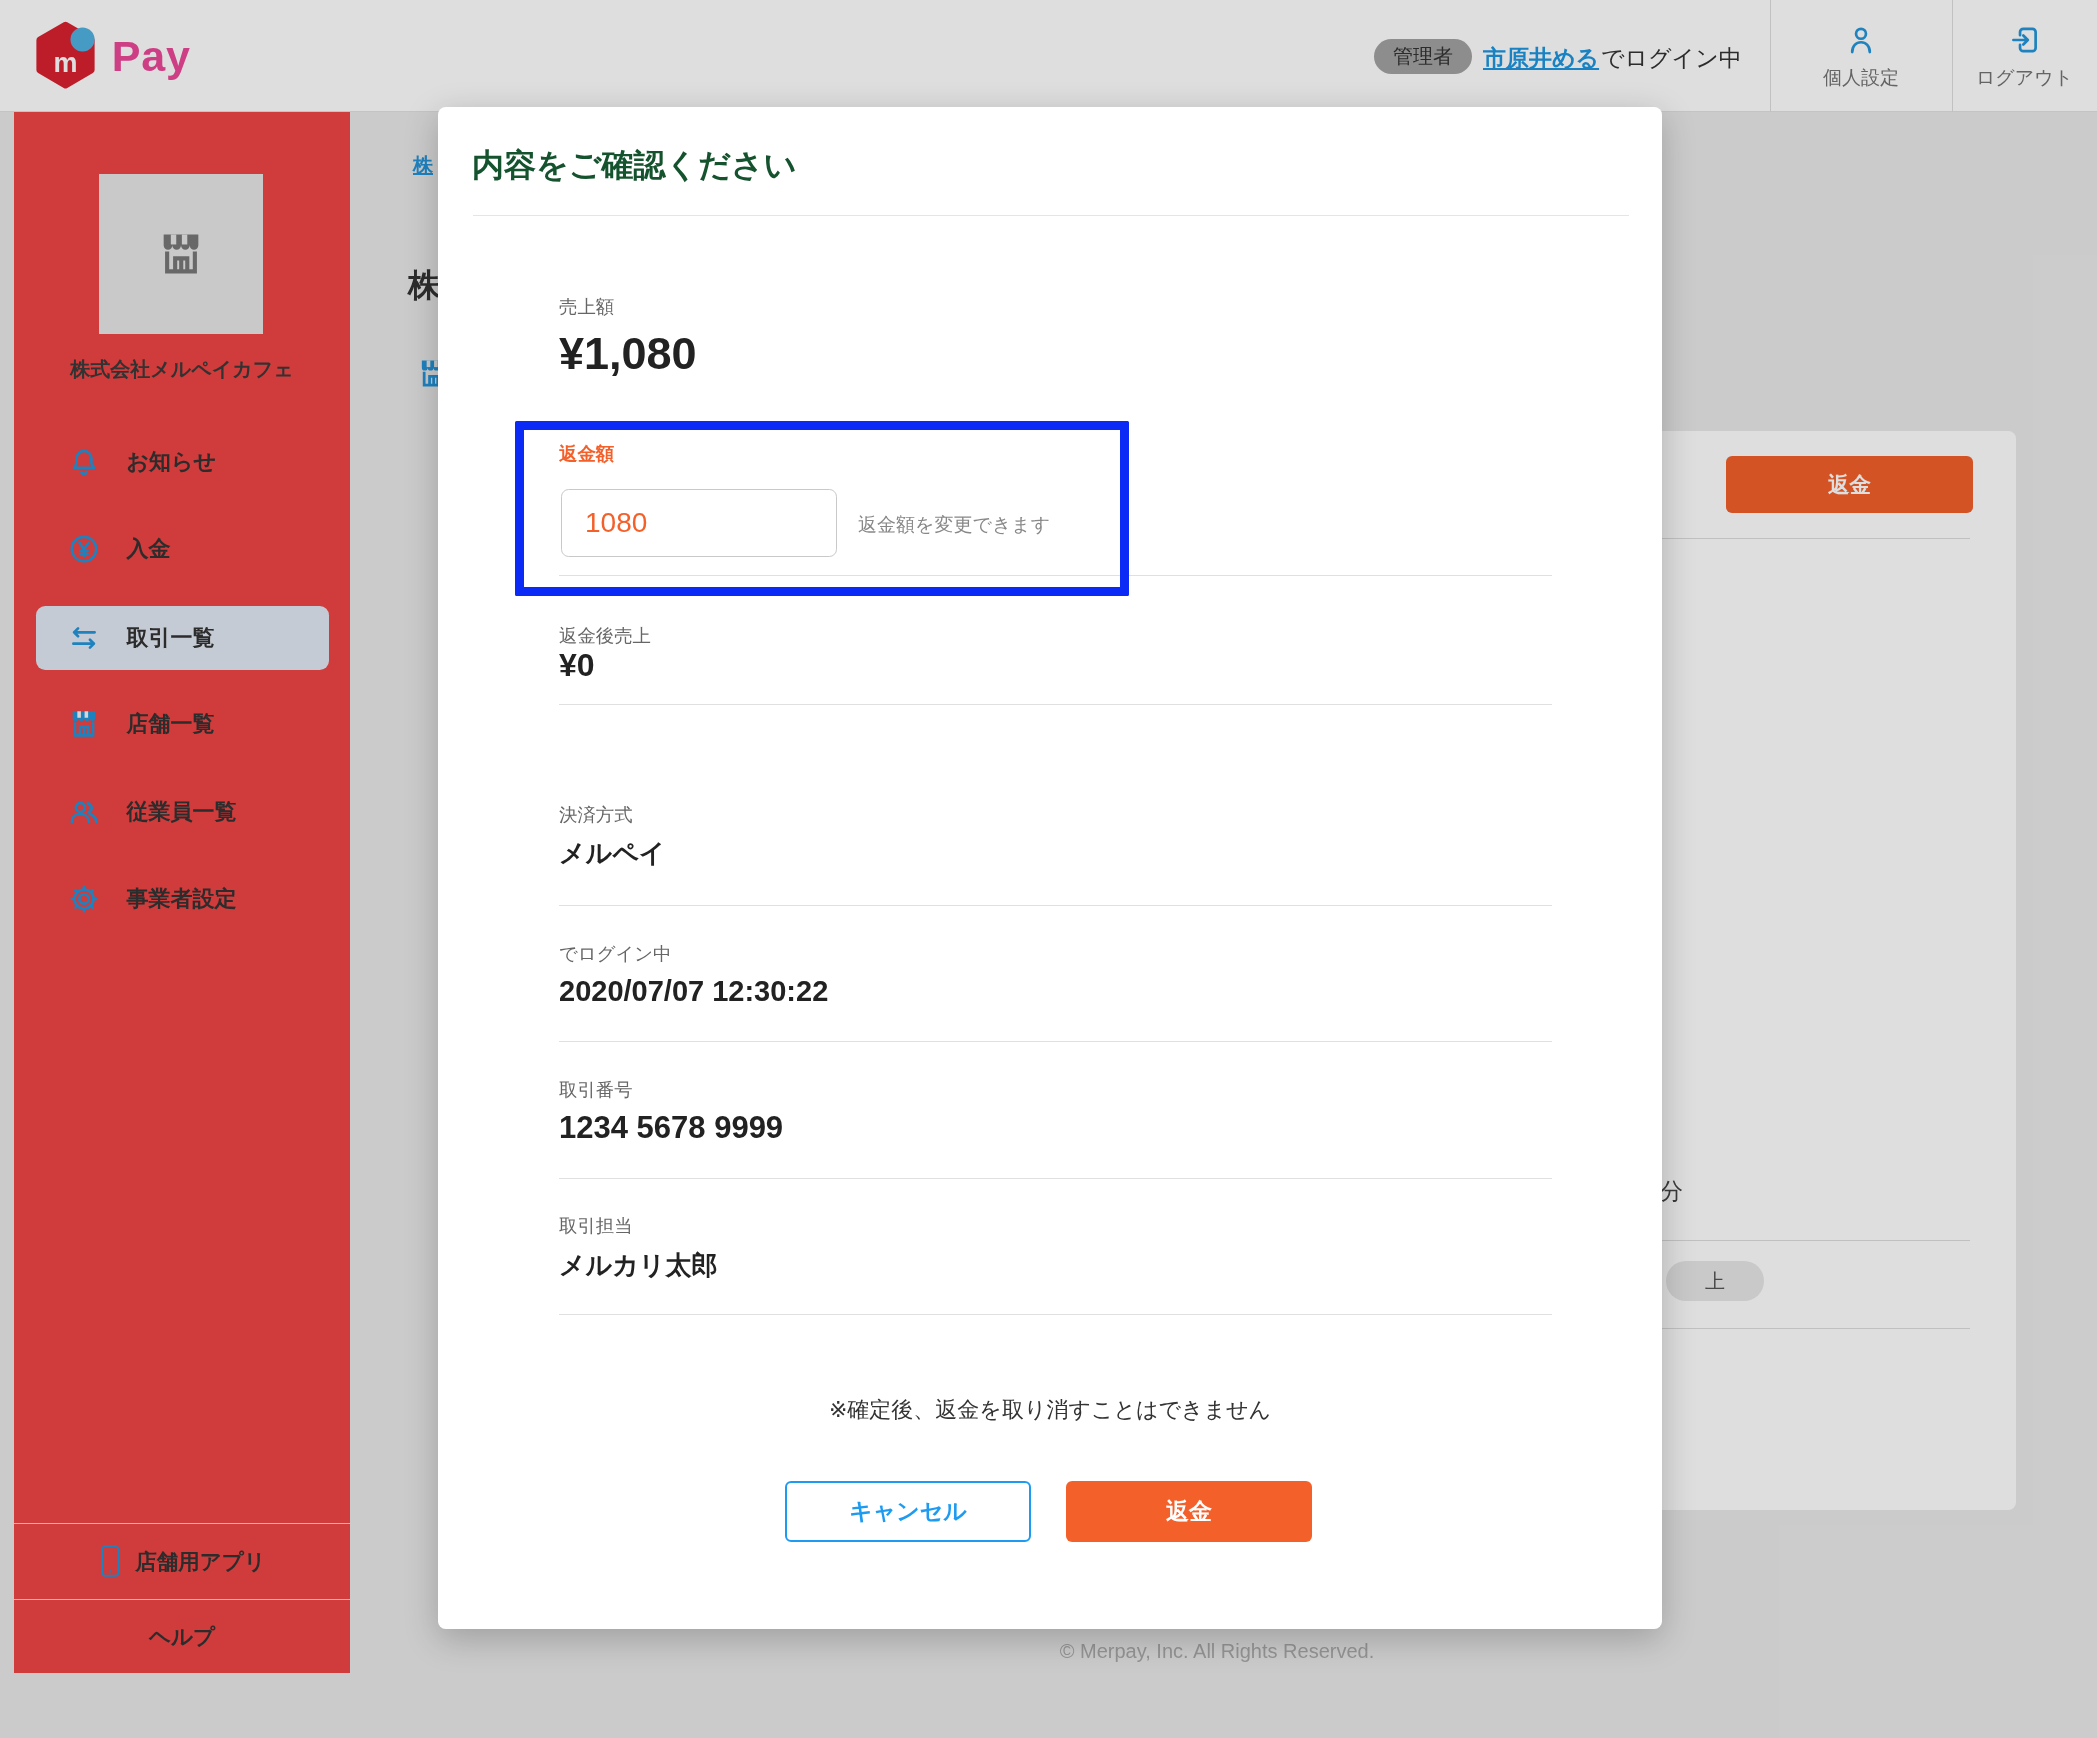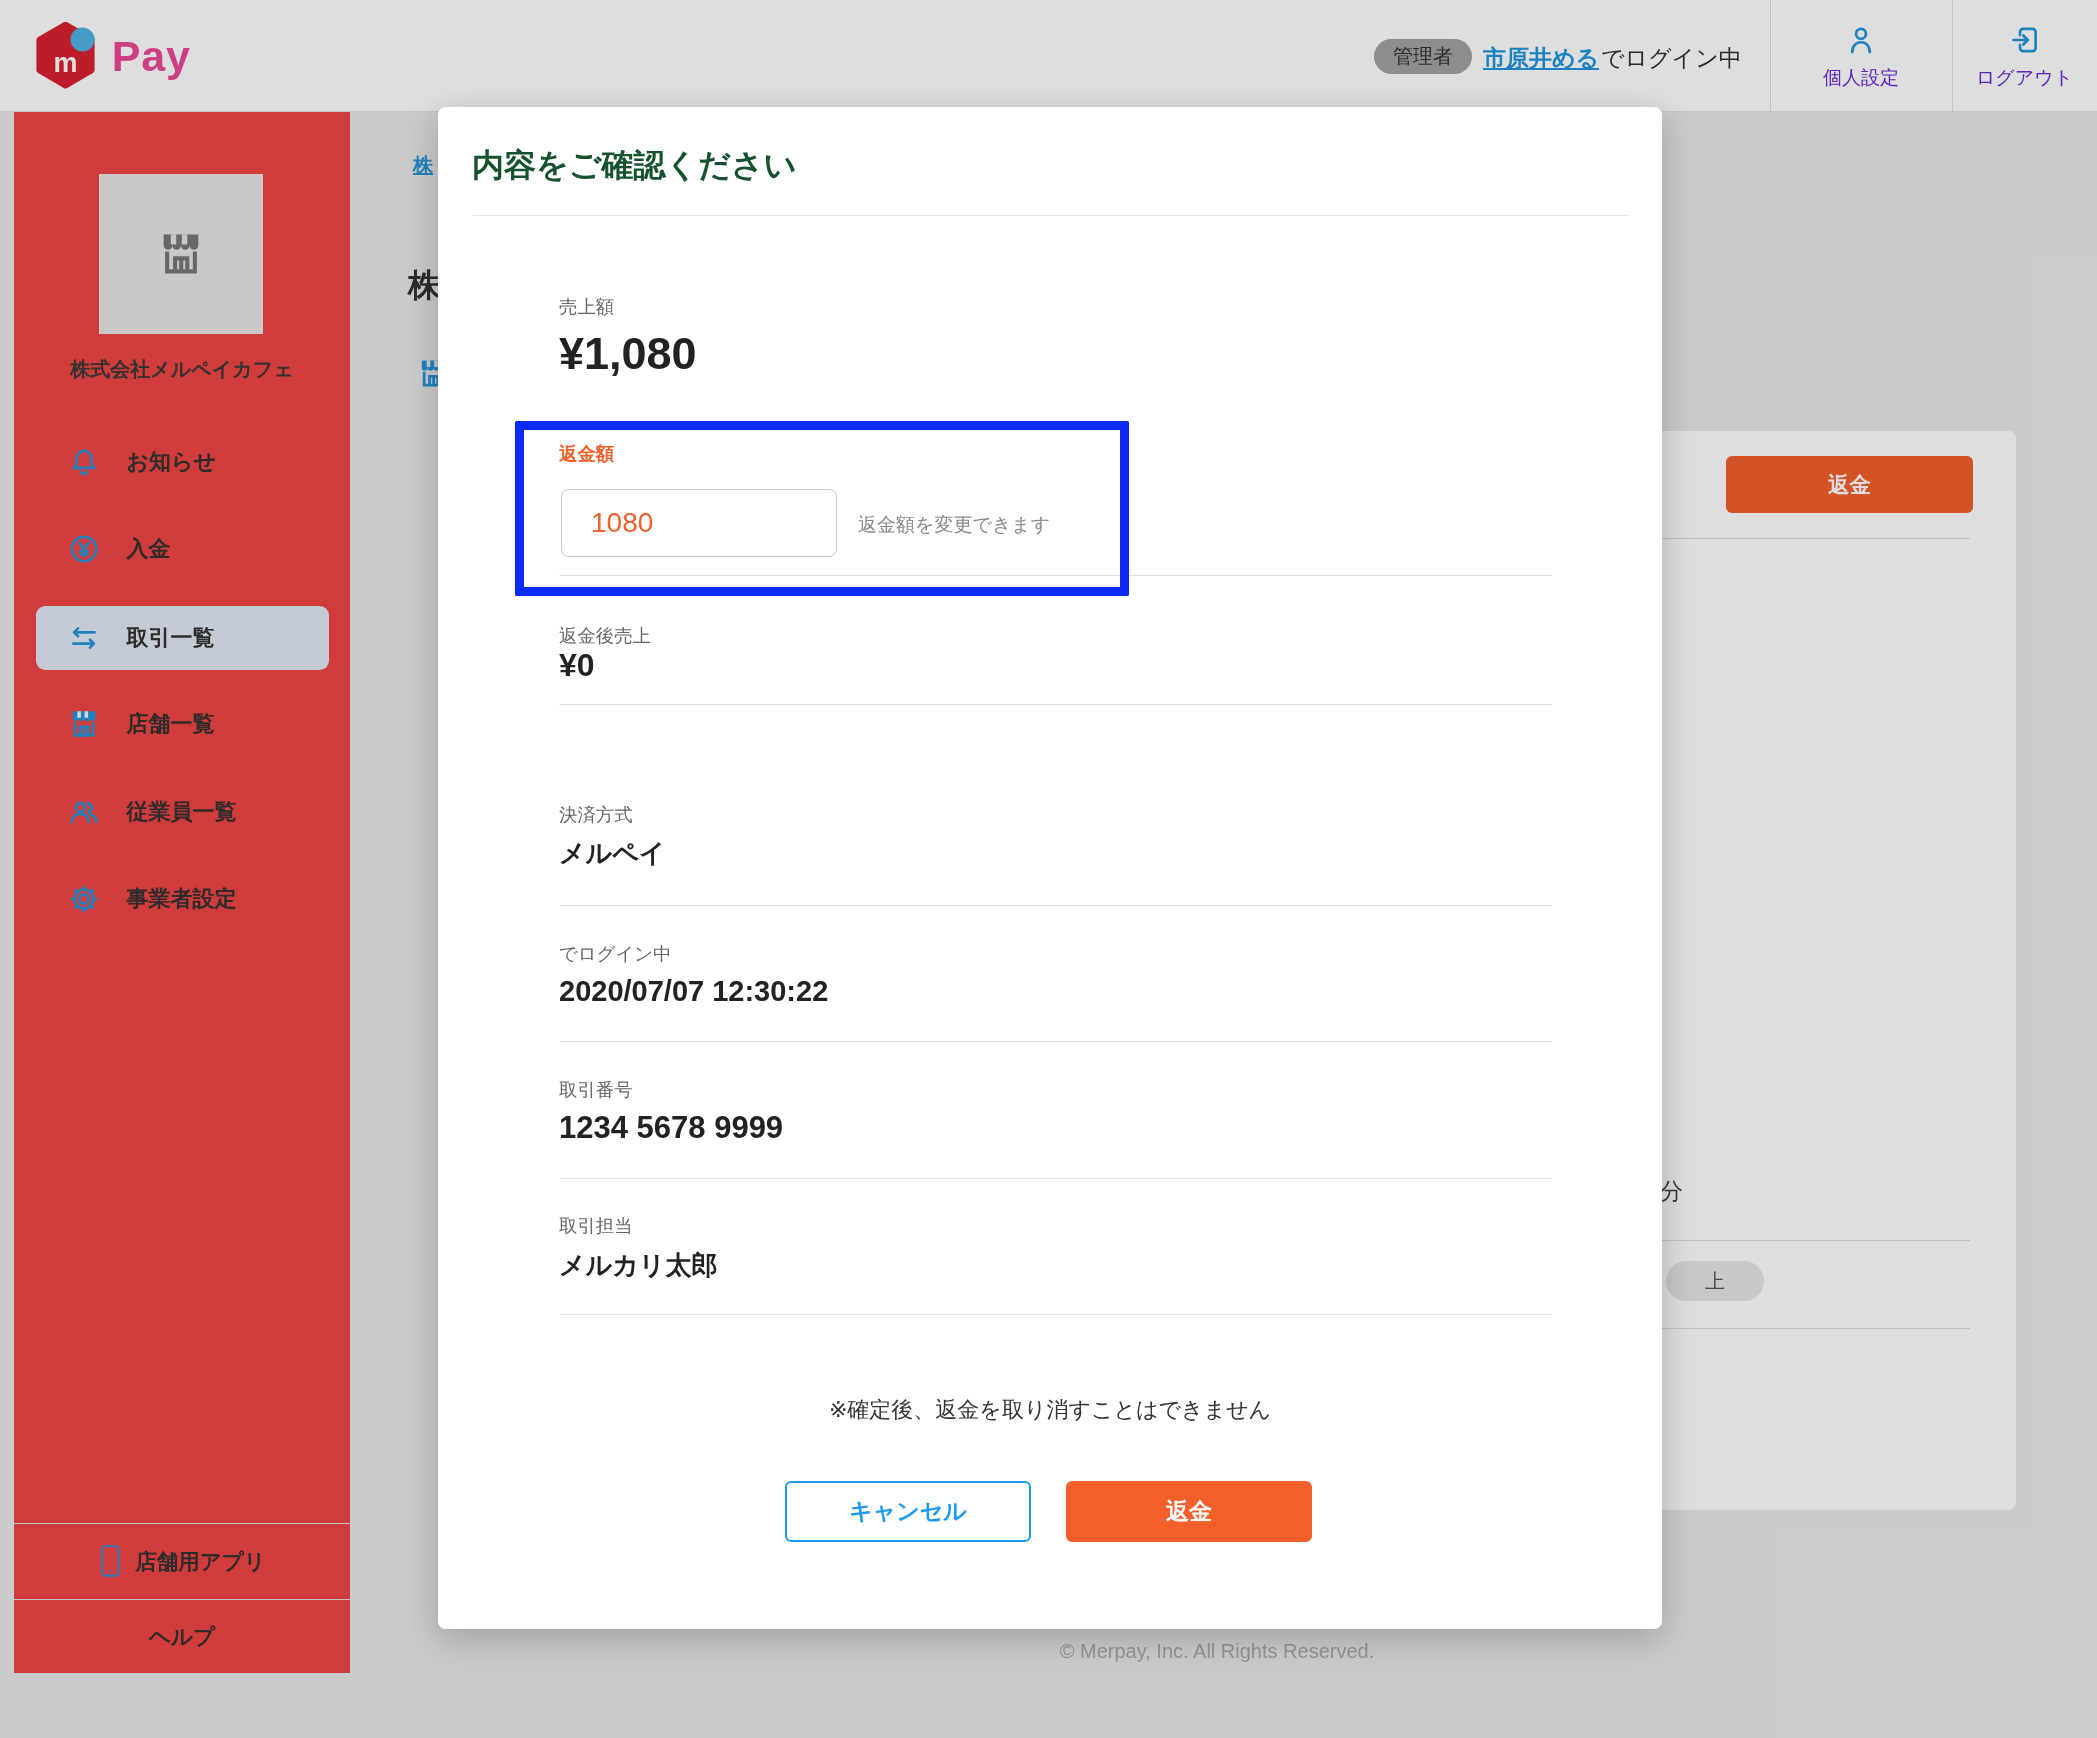--- a/index.html
+++ b/index.html
@@ -12,21 +12,21 @@
   .logo { position:absolute; left:30px; top:12.3px; height:88px; display:flex; align-items:center; cursor:pointer; }
   .logo svg { width:71px; height:71px; }
   .logo-pay { font-size:43px; font-weight:700; color:#ec4899; margin-left:10.7px; letter-spacing:0.8px; }
   .role-pill { position:absolute; left:1374px; top:39px; width:98px; height:35px; background:#a3a3a3; border-radius:17.7px; font-size:20px; color:#333; display:flex; align-items:center; justify-content:center; }
   .user-link { position:absolute; left:1483px; top:43px; font-size:23px; font-weight:700; color:#1d96e0; text-decoration:underline; cursor:pointer; }
   .login-suffix { position:absolute; left:1601px; top:43px; font-size:23px; color:#333; }
   .hdr-sep { position:absolute; top:0; width:0; height:112px; border-left:1.5px solid #dedede; }
   .sep1 { left:1770px; } .sep2 { left:1952px; }
   .hdr-action { position:absolute; top:0; height:112px; cursor:pointer; text-align:center; }
   .hdr-action svg { width:34px; height:34px; margin-top:23px; }
-  .hdr-action .hdr-label { display:block; font-size:19px; color:#6d28d9; margin-top:4.6px; }
+  .hdr-action .hdr-label { display:block; font-size:19px; color:#737373; margin-top:4.6px; }
   .act-settings { left:1770px; width:182px; }
   .act-logout { left:1952px; width:145px; }
 
   
   .sidebar { position:absolute; left:14px; top:112px; width:336px; height:1561px; background:#ef4444; z-index:1; }
   .store-avatar { position:absolute; left:85px; top:62px; width:164px; height:160px; background:#e7e7e7; display:flex; align-items:center; justify-content:center; }
   .store-avatar svg { width:52px; height:52px; }
   .company-name { position:absolute; left:0; top:244px; width:336px; text-align:center; font-size:20px; font-weight:600; color:#3a3a3a; }
   .nav-item { position:absolute; left:21.5px; width:293px; height:64px; display:flex; align-items:center; cursor:pointer; border-radius:9.2px; }
   .nav-item.active { background:#e2eaf4; }
@@ -57,21 +57,21 @@
 
   
   .modal { position:absolute; left:438px; top:107px; width:1224px; height:1522px; background:#fff; border-radius:7.7px; z-index:10; box-shadow:0 9.2px 34px rgba(0,0,0,0.22); }
   .modal-title { position:absolute; left:34px; top:37px; font-size:32px; font-weight:700; color:#14532d; }
   .modal-title-div { position:absolute; left:35px; top:108px; width:1156px; border-top:1.5px solid #e5e5e5; }
   .f-label { position:absolute; left:121px; font-size:18.4px; color:#666; }
   .f-value { position:absolute; left:121px; color:#222; font-weight:700; }
   .f-div { position:absolute; left:121px; width:993px; border-top:1.5px solid #e0e0e0; }
   .lab-sales { top:187px; }   .val-sales { top:221px; font-size:45px; }
   .lab-refund { top:334px; color:#f4602a; font-weight:600; }
-  .refund-input { position:absolute; left:123px; top:382px; width:276px; height:68px; border:1.5px solid #c9c9c9; border-radius:7.7px; font-size:28px; font-weight:500; color:#f4602a; padding-left:29px; font-family:inherit; outline:none; background:#fff; }
+  .refund-input { position:absolute; left:123px; top:382px; width:276px; height:68px; border:1.5px solid #c9c9c9; border-radius:7.7px; font-size:28px; font-weight:500; color:#f4602a; padding-left:23px; font-family:inherit; outline:none; background:#fff; }
   .refund-helper { position:absolute; left:420px; top:405px; font-size:19px; color:#888; }
   .div-refund { top:468px; }
   .lab-after { top:516px; }   .val-after { top:540px; font-size:32px; }  .div-after { top:597px; }
   .lab-method { top:695px; }  .val-method { top:729px; font-size:26px; } .div-method { top:798px; }
   .lab-date { top:834px; }   .val-date { top:868px; font-size:29px; }  .div-date { top:934px; }
   .lab-num { top:970px; }    .val-num { top:1003px; font-size:31px; }   .div-num { top:1071px; }
   .lab-staff { top:1106px; }  .val-staff { top:1141px; font-size:26px; } .div-staff { top:1207px; }
   .blue-box { position:absolute; left:77px; top:314px; width:614px; height:175px; border:9.2px solid #0b2af5; border-radius:1.5px; pointer-events:none; z-index:3; }
   .modal-warning { position:absolute; left:0; top:1288px; width:1224px; text-align:center; font-size:22px; color:#333; }
   .btn { position:absolute; top:1374px; width:246px; height:61px; border-radius:6.1px; font-size:23px; font-weight:700; font-family:inherit; cursor:pointer; }

